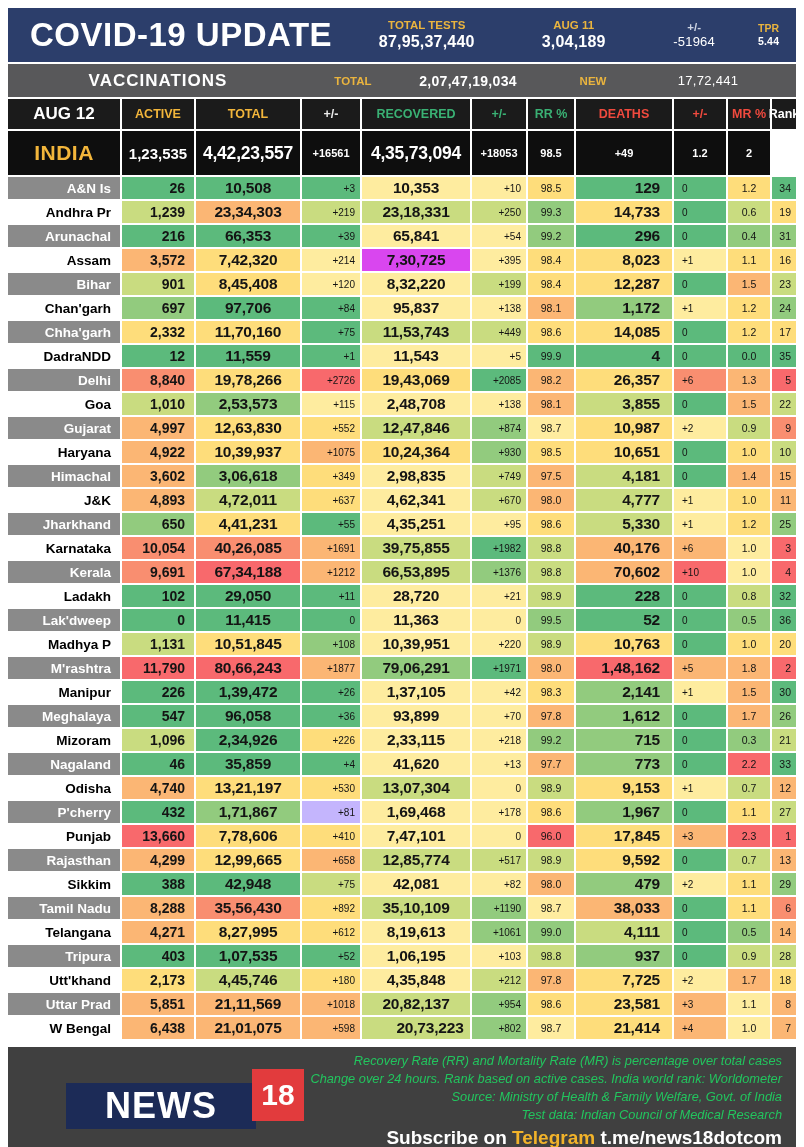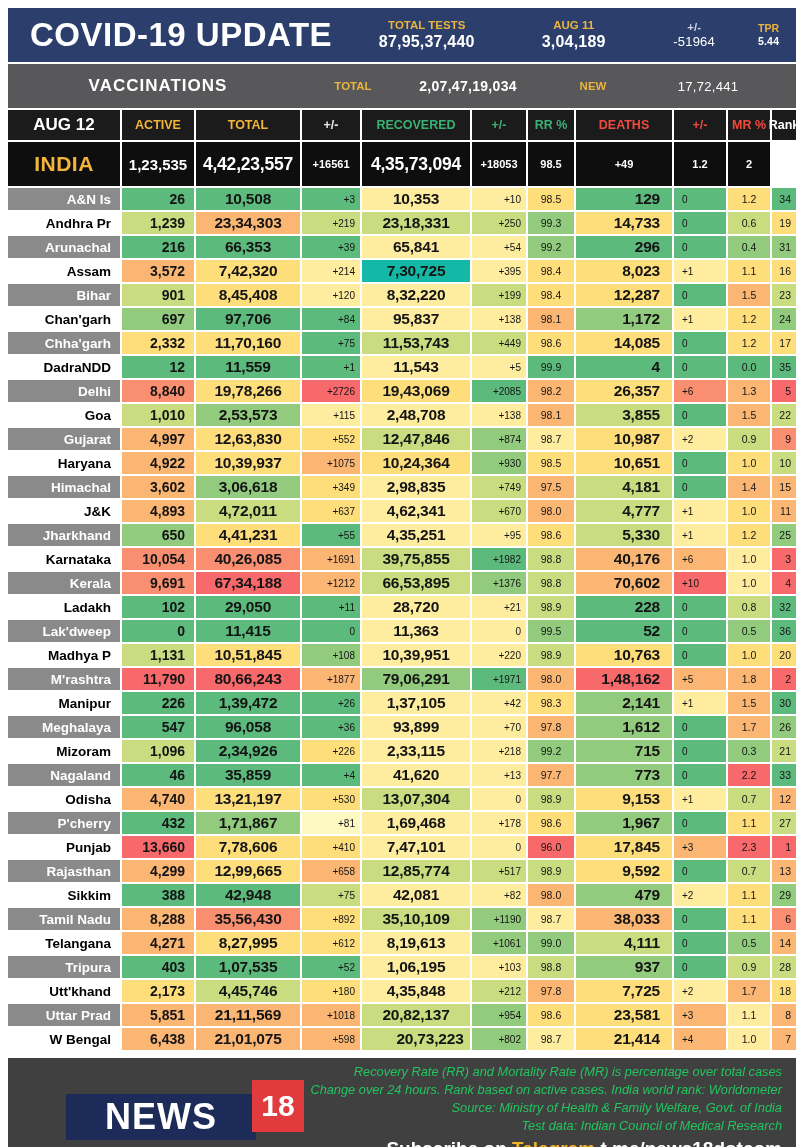--- a/index.html
+++ b/index.html
@@ -14,21 +14,21 @@
   .bstat .val{font-size:16px;font-weight:bold;color:#fff;letter-spacing:.2px;}
   .bstat.tests{width:150px;}
   .bstat.aug11{width:150px;}
   .bstat.pm{width:96px;}
   .bstat.pm .lbl{color:#cdd3e2;font-weight:bold;}
   .bstat.pm .val{font-weight:normal;font-size:13px;}
   .bstat.tpr{width:56px;}
   .bstat.tpr .lbl,.bstat.tpr .val{font-size:10.5px;}
 
   
-  .vax{height:44px;margin-top:2px;background:#58585a;display:flex;align-items:center;color:#fff;}
+  .vax{height:33px;margin-top:2px;background:#58585a;display:flex;align-items:center;color:#fff;}
   .vax-title{width:300px;text-align:center;font-size:17px;font-weight:bold;letter-spacing:1px;}
   .vax .vlbl{font-size:11.5px;font-weight:bold;color:#eab43e;width:90px;text-align:center;}
   .vax .vval{font-size:14px;font-weight:bold;letter-spacing:.3px;}
   .vax .vval.total{width:140px;text-align:center;}
   .vax .vval.new{width:120px;text-align:center;font-weight:normal;font-size:13px;}
   .vax .vlbl.new{width:110px;}
 
   
   .trow{display:grid;grid-template-columns:112px 72px 104px 58px 108px 54px 46px 96px 52px 42px 24px;column-gap:2px;}
 
@@ -177,21 +177,21 @@
         <div class="cell c-deaths" style="background: rgb(92, 186, 124);">296</div>
         <div class="cell c-ddelta" style="background: rgb(92, 186, 124);">0</div>
         <div class="cell c-mr" style="background: rgb(146, 203, 126);">0.4</div>
         <div class="cell c-rank" style="background: rgb(146, 203, 126);">31</div>
       </div>
       <div class="trow">
         <div class="cell statecell even">Assam</div>
         <div class="cell c-active" style="background: rgb(251, 182, 116);">3,572</div>
         <div class="cell c-total" style="background: rgb(254, 221, 123);">7,42,320</div>
         <div class="cell c-tdelta" style="background: rgb(254, 236, 159);">+214</div>
-        <div class="cell c-recovered" style="background: #14b8a6;">7,30,725</div>
+        <div class="cell c-recovered" style="background: #d946ef;">7,30,725</div>
         <div class="cell c-rdelta" style="background: rgb(254, 236, 159);">+395</div>
         <div class="cell c-rr" style="background: rgb(254, 221, 123);">98.4</div>
         <div class="cell c-deaths" style="background: rgb(254, 221, 123);">8,023</div>
         <div class="cell c-ddelta" style="background: rgb(254, 236, 159);">+1</div>
         <div class="cell c-mr" style="background: rgb(254, 221, 123);">1.1</div>
         <div class="cell c-rank" style="background: rgb(254, 221, 123);">16</div>
       </div>
       <div class="trow">
         <div class="cell statecell odd">Bihar</div>
         <div class="cell c-active" style="background: rgb(201, 220, 128);">901</div>
@@ -475,21 +475,21 @@
         <div class="cell c-rr" style="background: rgb(201, 220, 128);">98.9</div>
         <div class="cell c-deaths" style="background: rgb(254, 221, 123);">9,153</div>
         <div class="cell c-ddelta" style="background: rgb(254, 236, 159);">+1</div>
         <div class="cell c-mr" style="background: rgb(201, 220, 128);">0.7</div>
         <div class="cell c-rank" style="background: rgb(251, 182, 116);">12</div>
       </div>
       <div class="trow">
         <div class="cell statecell odd">P'cherry</div>
         <div class="cell c-active" style="background: rgb(92, 186, 124);">432</div>
         <div class="cell c-total" style="background: rgb(146, 203, 126);">1,71,867</div>
-        <div class="cell c-tdelta" style="background: #fef9c3;">+81</div>
+        <div class="cell c-tdelta" style="background: #c4b5fd;">+81</div>
         <div class="cell c-recovered" style="background: rgb(254, 236, 159);">1,69,468</div>
         <div class="cell c-rdelta" style="background: rgb(254, 236, 159);">+178</div>
         <div class="cell c-rr" style="background: rgb(254, 221, 123);">98.6</div>
         <div class="cell c-deaths" style="background: rgb(146, 203, 126);">1,967</div>
         <div class="cell c-ddelta" style="background: rgb(92, 186, 124);">0</div>
         <div class="cell c-mr" style="background: rgb(254, 221, 123);">1.1</div>
         <div class="cell c-rank" style="background: rgb(201, 220, 128);">27</div>
       </div>
       <div class="trow">
         <div class="cell statecell even">Punjab</div>

